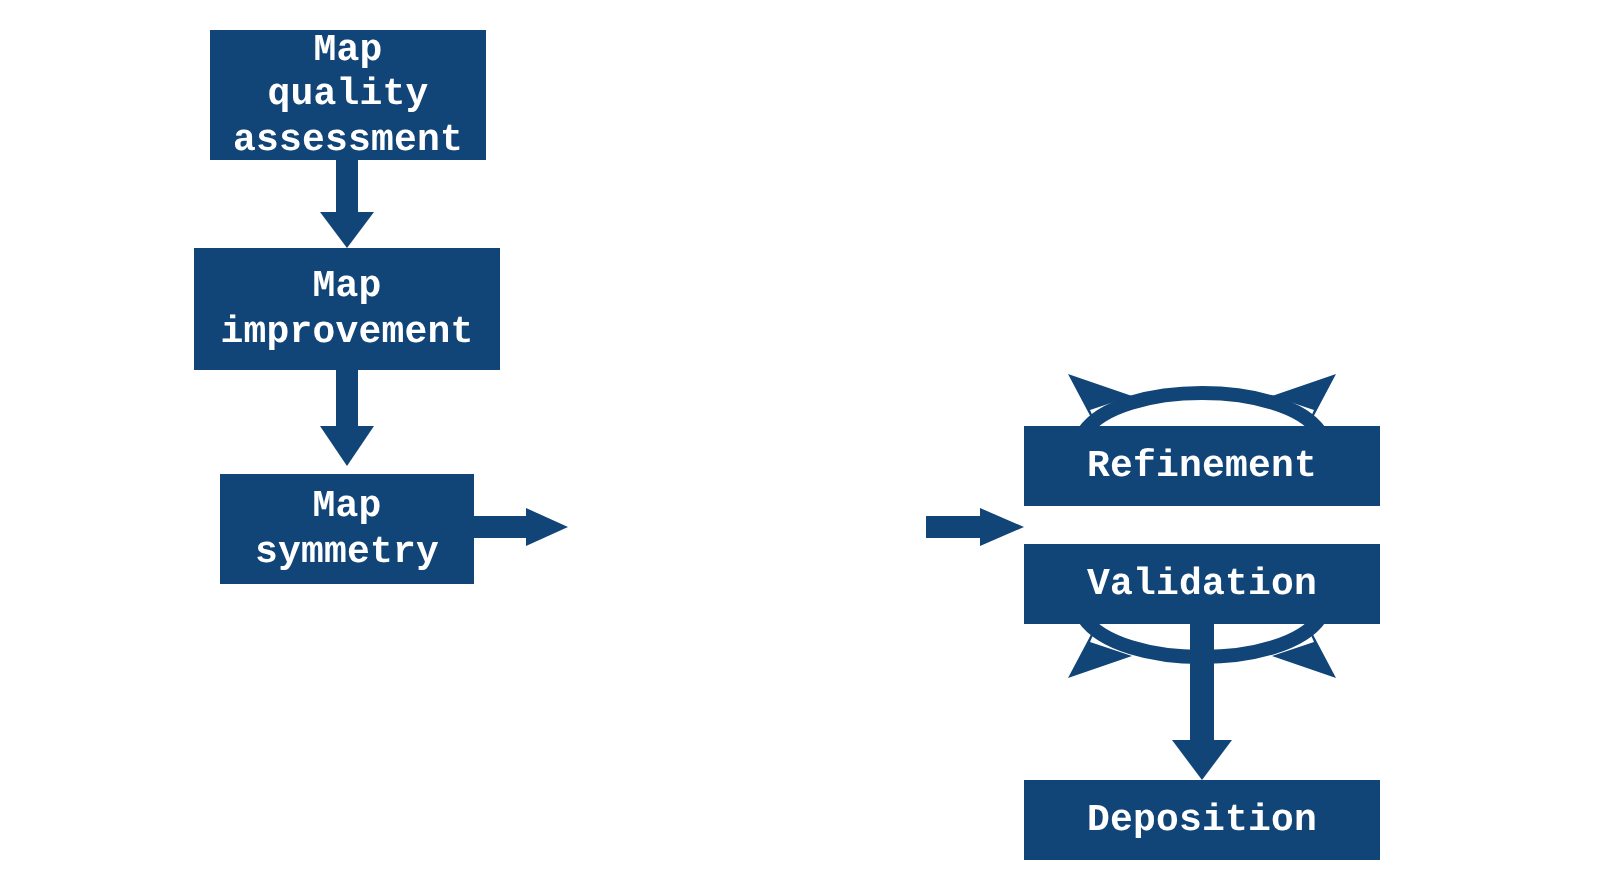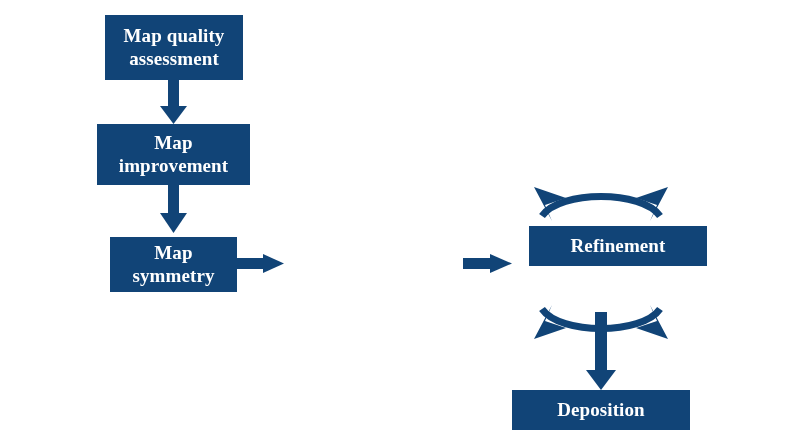--- a/index.html
+++ b/index.html
@@ -6,21 +6,21 @@
     margin: 0;
     padding: 0;
     background: #ffffff;
   }
   #canvas {
     position: relative;
     width: 800px;
     height: 443px;
     background: #ffffff;
     overflow: hidden;
-    font-family: Liberation Serif, serif;
+    font-family: Liberation Mono, monospace;
   }
   .node {
     position: absolute;
     box-sizing: border-box;
     background: #114477;
     color: #ffffff;
     display: flex;
     align-items: center;
     justify-content: center;
     text-align: center;
@@ -105,22 +105,25 @@
 improvement</span>
   </div>
 
   <div class="node" style="left:110px; top:237px; width:127px; height:55px;">
     <span class="lbl">Map
 symmetry</span>
   </div>
 
 
 
-  <div class="node" style="left:512px; top:226px; width:178px; height:40px;margin-left:17px;">
+  <div class="node" style="left:512px; top:213px; width:178px; height:40px;">
     <span class="lbl">Refinement</span>
   </div>
 
+  <div class="node" style="left:512px; top:272px; width:178px; height:40px;">
+    <span class="lbl">Validation</span>
+  </div>
 
   <div class="node" style="left:512px; top:390px; width:178px; height:40px;text-align:right;">
     <span class="lbl">Deposition</span>
   </div>
 
 </div>
 
 </body></html>

